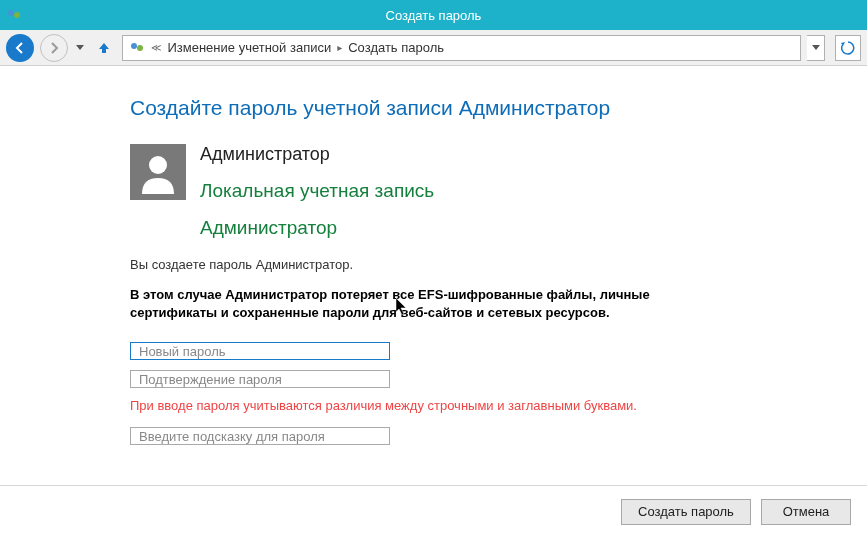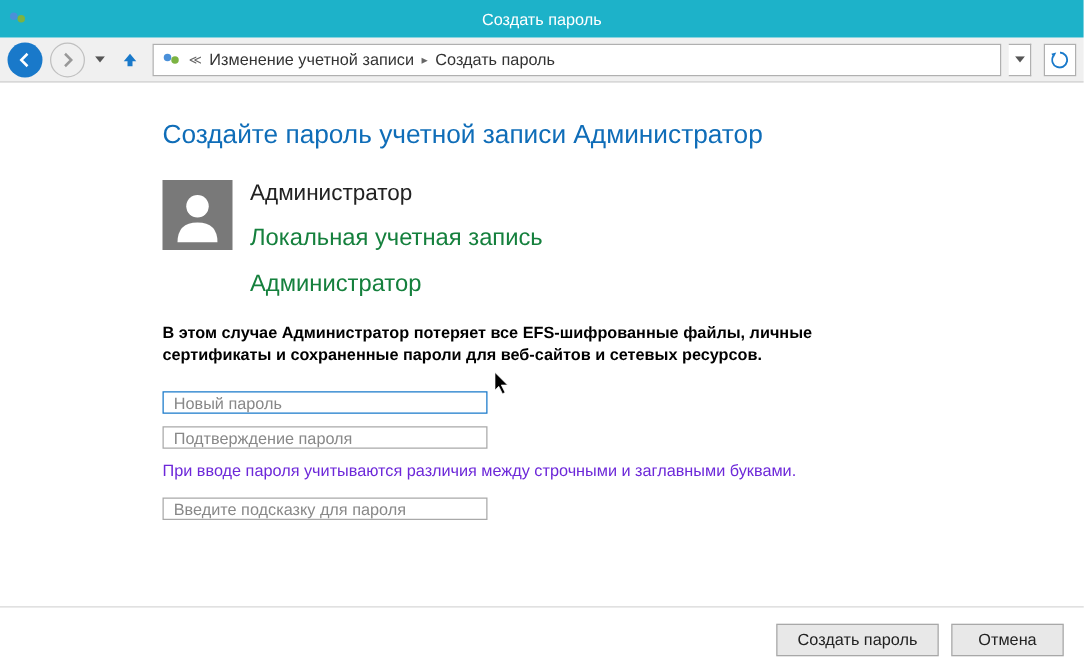--- a/index.html
+++ b/index.html
@@ -177,21 +177,21 @@
       display: block;
     }
     .field.focused {
       border: 1px solid #1979ca;
     }
     .field::placeholder {
       color: #888;
     }
     .help-text {
       font-size: 13px;
-      color: #6d28d9;
+      color: #ef4444;
       margin-bottom: 14px;
       margin-top: 2px;
     }
     .footer {
       position: absolute;
       bottom: 0;
       left: 0;
       right: 0;
       height: 52px;
       border-top: 1px solid #d8d8d8;
@@ -285,20 +285,21 @@
         <path d="M6 44 Q6 28 22 28 Q38 28 38 44 Z" fill="#fff"></path>
       </svg>
     </div>
     <div class="user-meta">
       <div class="user-name">Администратор</div>
       <div class="user-line">Локальная учетная запись</div>
       <div class="user-line">Администратор</div>
     </div>
   </div>
 
+  <div class="intro-text">Вы создаете пароль Администратор.</div>
 
   <div class="warning-text">В этом случае Администратор потеряет все EFS-шифрованные файлы, личные сертификаты и сохраненные пароли для веб-сайтов и сетевых ресурсов.</div>
 
   <span class="cursor-icon" style="position:absolute; left:396px; top:298px;">
     <svg width="14" height="18" viewBox="0 0 14 18">
       <path d="M0 0 L0 14 L3 11 L6 17 L8 16 L5 10 L10 10 Z" fill="#000" stroke="#fff" stroke-width="0.5"></path>
     </svg>
   </span>
 
   <input type="password" class="field focused" placeholder="Новый пароль" style="">

